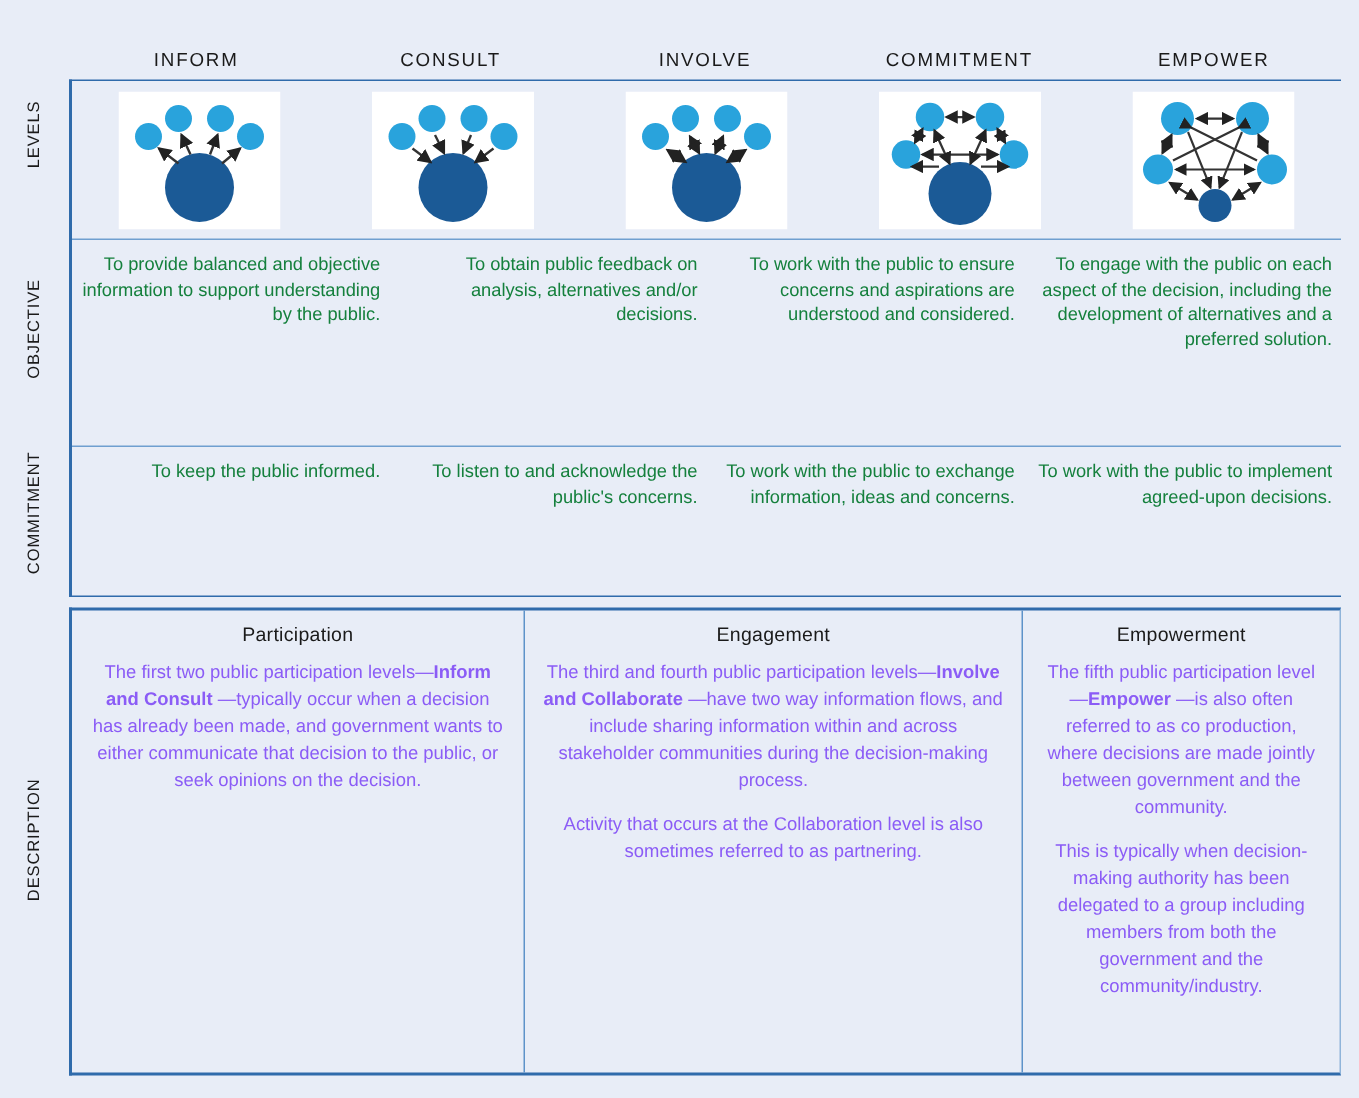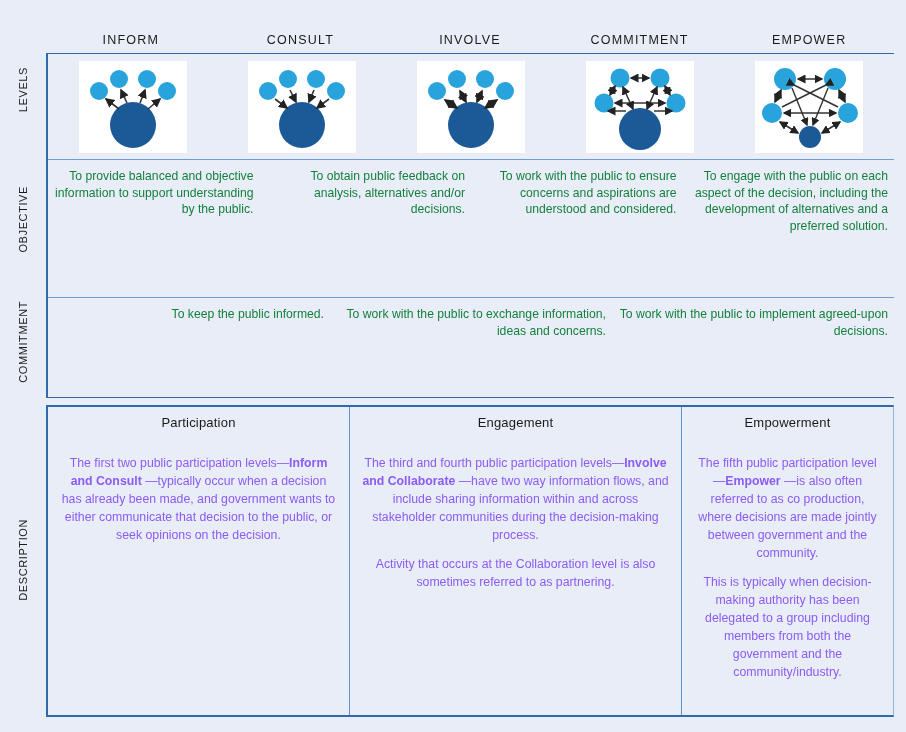--- a/index.html
+++ b/index.html
@@ -102,21 +102,21 @@
   }
   .desc-col:last-child { border-right: none; }
   .desc-col.participation { flex: 0 0 302px; }
   .desc-col.engagement { flex: 0 0 332px; }
   .desc-col.empowerment { flex: 1 1 auto; }
 
   .desc-title {
     text-align: center;
     font-size: 13px;
     color: #1a1a1a;
-    margin-bottom: 24px;
+    margin-bottom: 9px;
     letter-spacing: 0.2px;
   }
   .desc-p {
     text-align: center;
     font-size: 12.3px;
     line-height: 18px;
     color: #8b5cf6;
     margin-bottom: 11px;
   }
   .desc-p b { font-weight: bold; }
@@ -280,20 +280,21 @@
 
       <div class="band band-objective">
         <div class="cell">To provide balanced and objective information to support understanding by the public.</div>
         <div class="cell">To obtain public feedback on analysis, alternatives and/or decisions.</div>
         <div class="cell">To work with the public to ensure concerns and aspirations are understood and considered.</div>
         <div class="cell">To engage with the public on each aspect of the decision, including the development of alternatives and a preferred solution.</div>
       </div>
 
       <div class="band band-commitment">
         <div class="cell">To keep the public informed.</div>
+        <div class="cell">To listen to and acknowledge the public's concerns.</div>
         <div class="cell">To work with the public to exchange information, ideas and concerns.</div>
         <div class="cell">To work with the public to implement agreed-upon decisions.</div>
       </div>
 
     </div>
   </div>
 
   <div class="desc-wrap">
     <div class="desc-col participation">
       <div class="desc-title">Participation</div>

